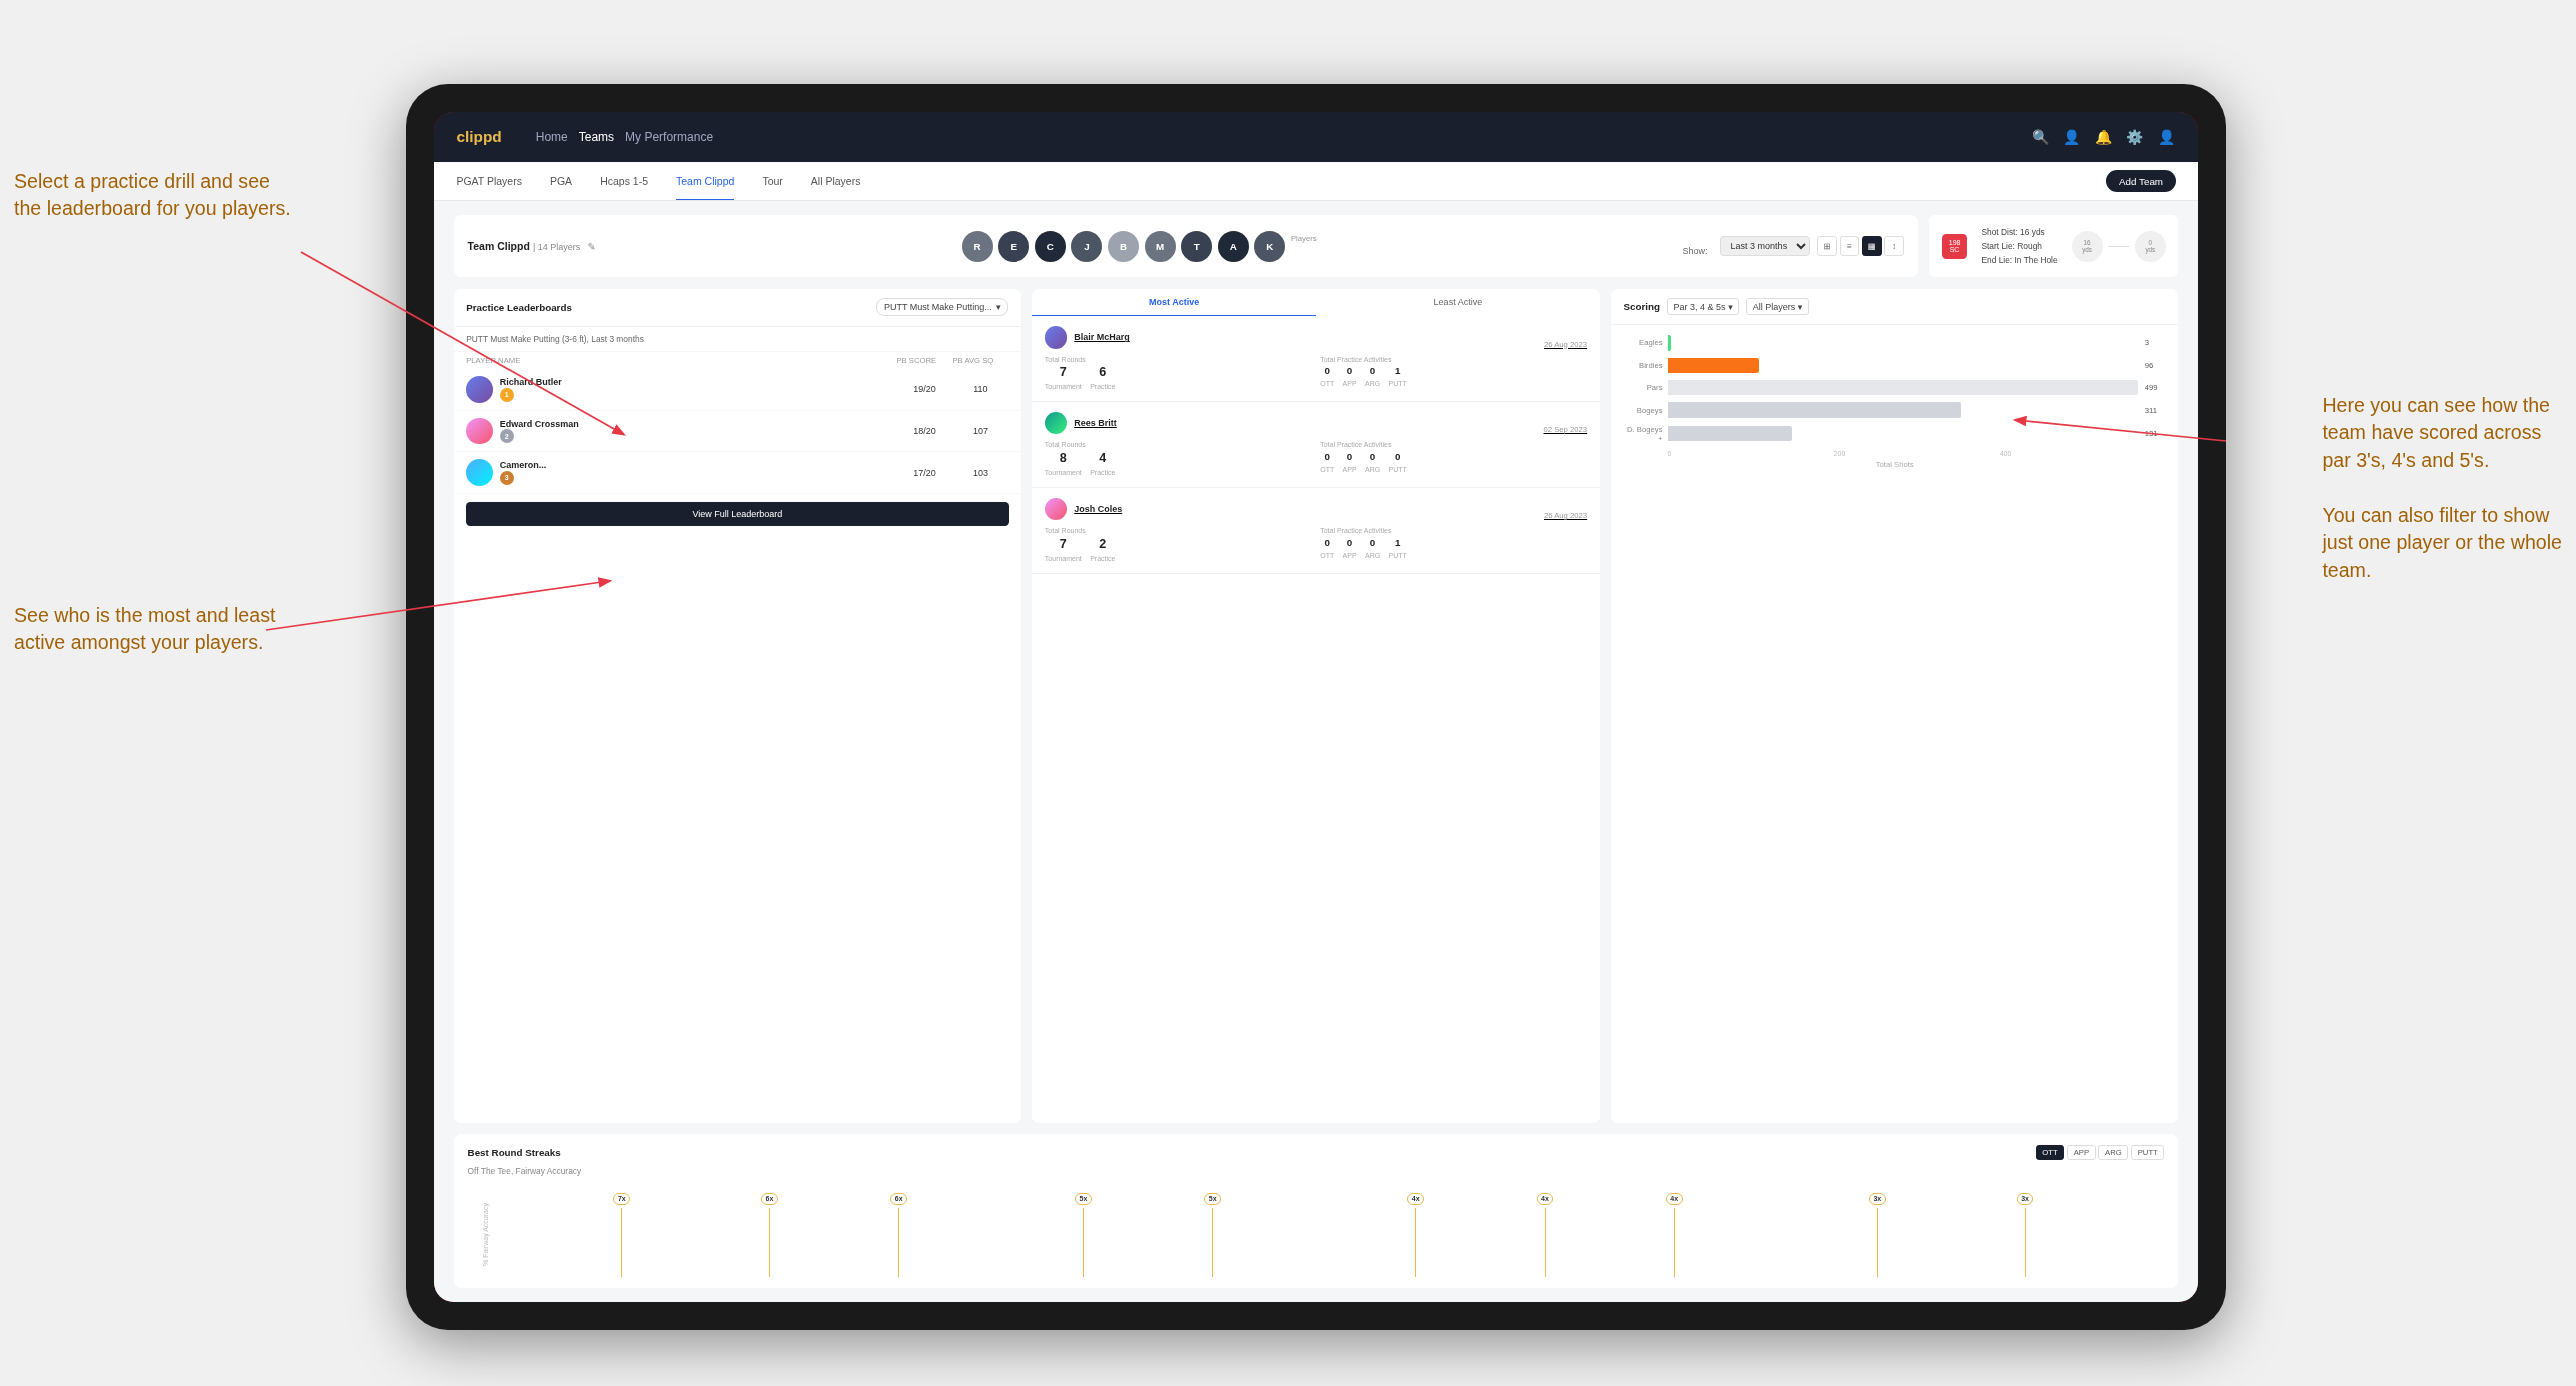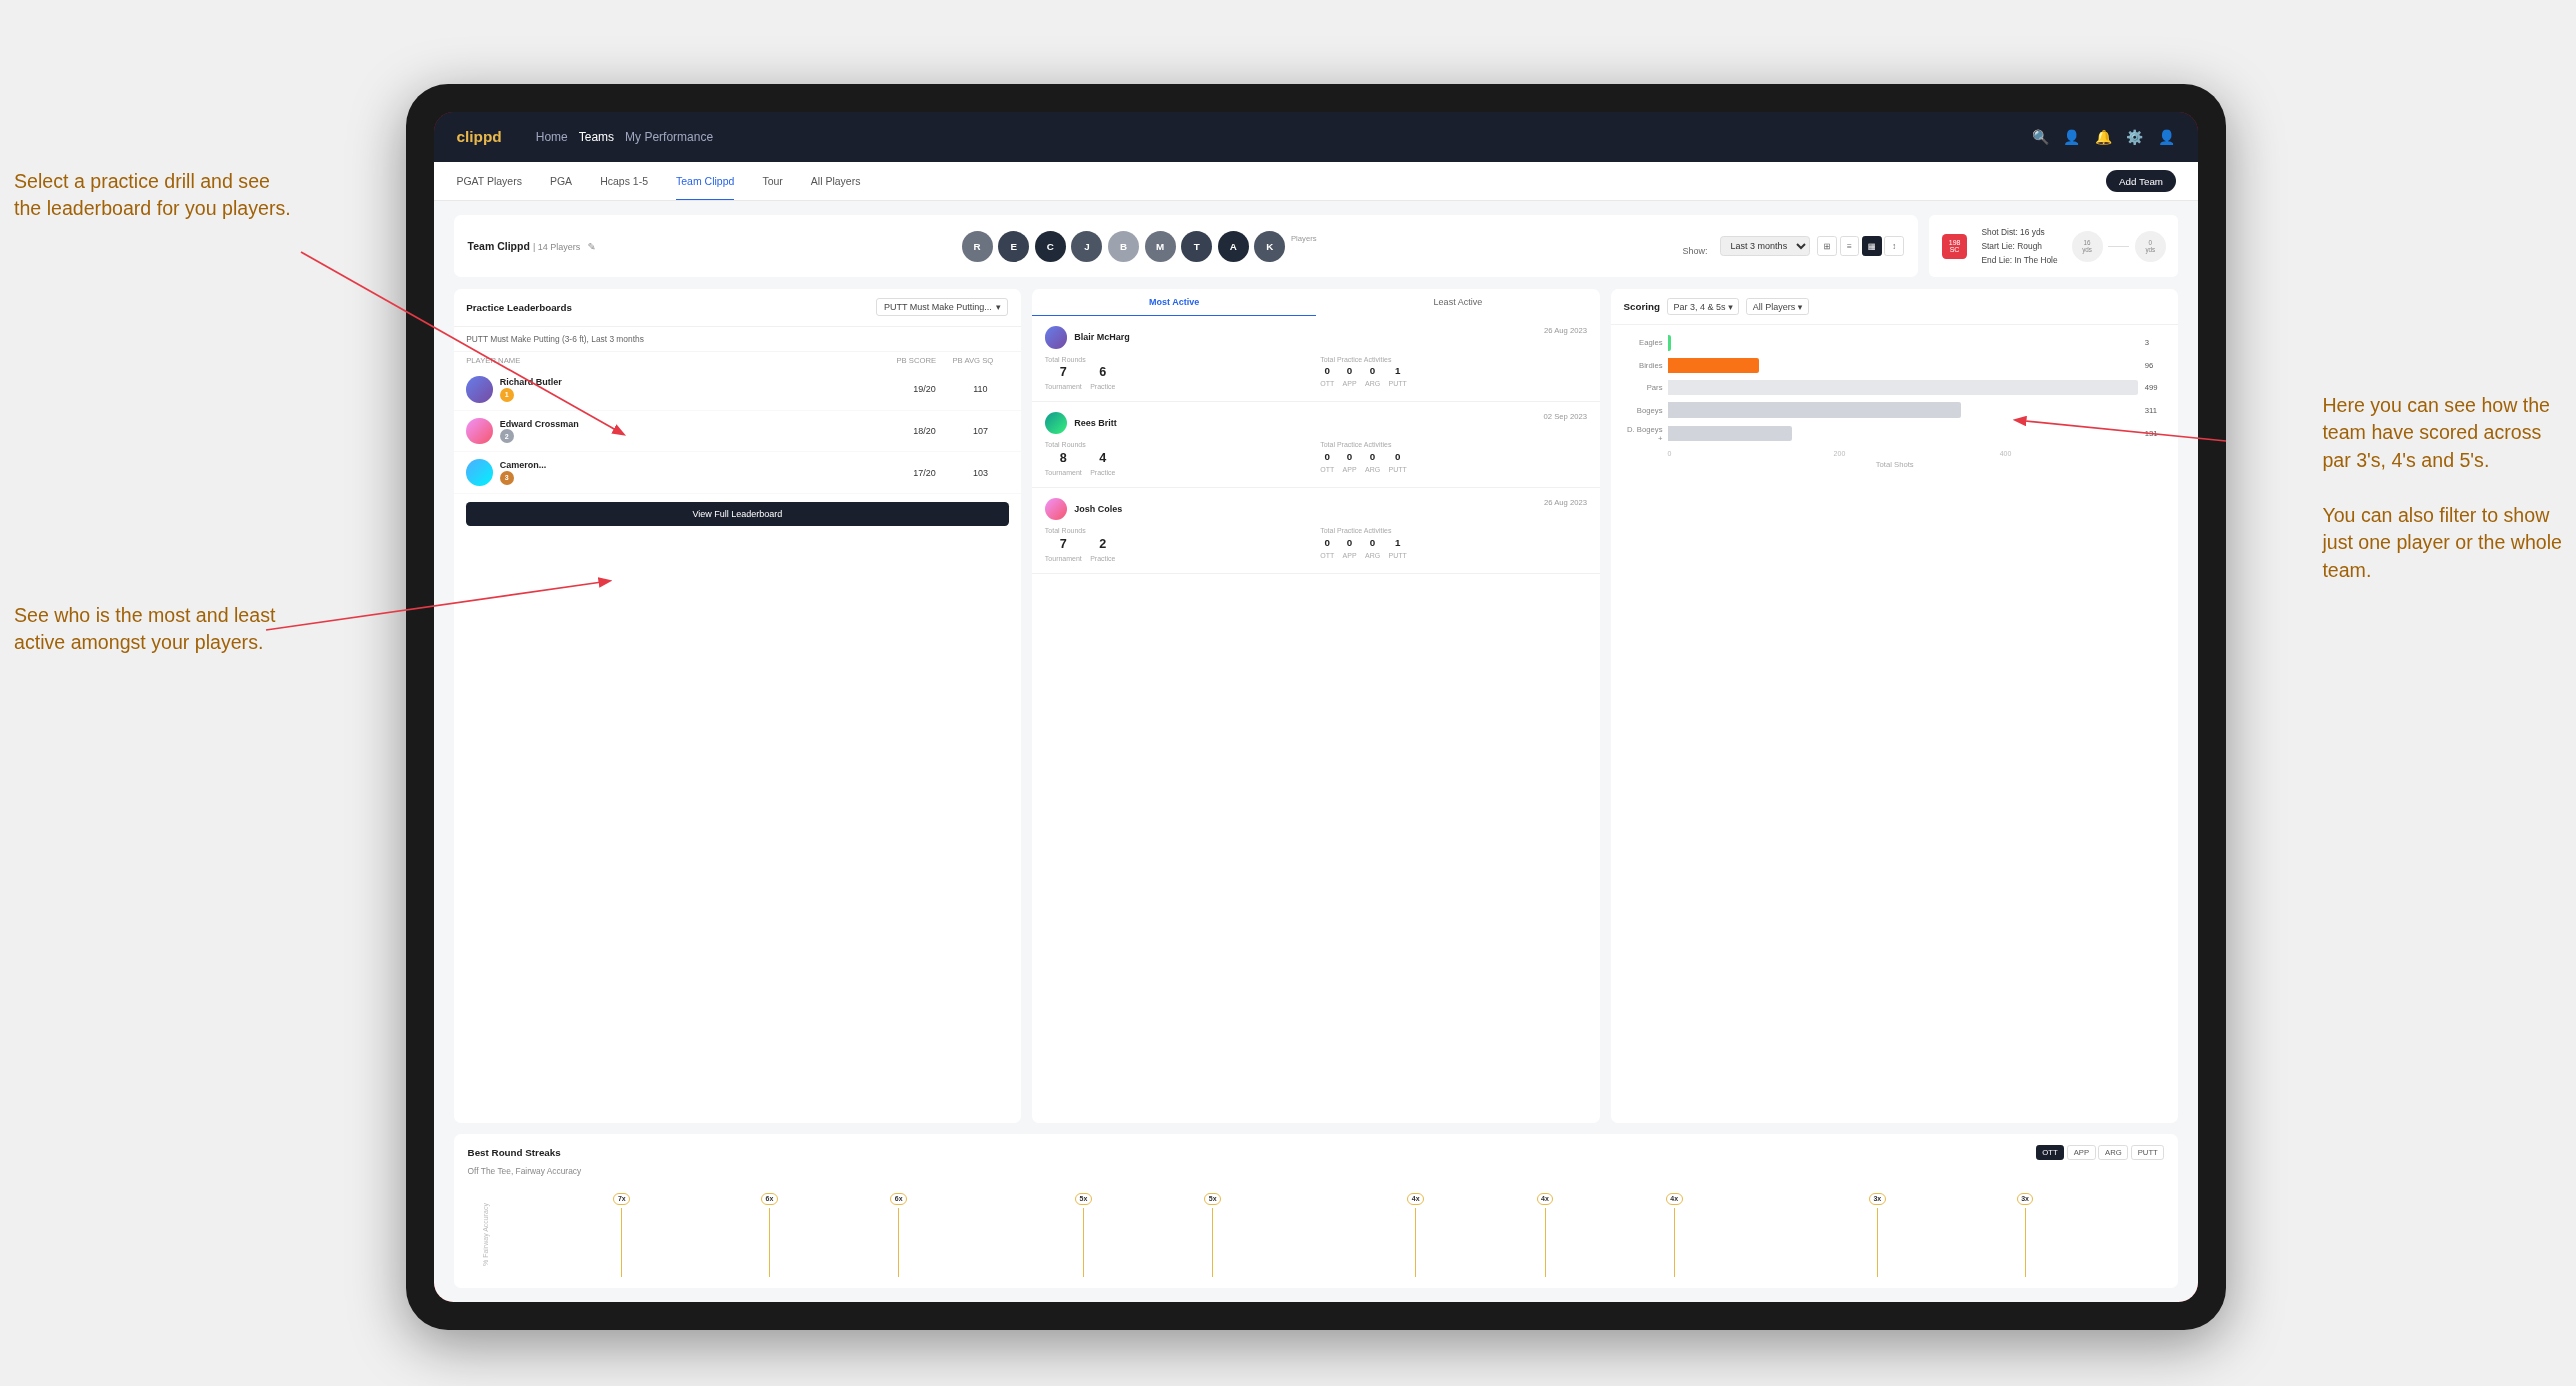--- a/index.html
+++ b/index.html
@@ -328,21 +328,21 @@
 
     .drill-selector {
       display: flex;
       align-items: center;
       gap: 4.2px;
       font-size: 9px;
       color: #444;
       cursor: pointer;
       border: 0.7px solid #ddd;
       padding: 2.8px 7px;
-      border-radius: 3px;
+      border-radius: 8px;
     }
 
     .subtitle-row {
       padding: 7px 12.6px;
       font-size: 8.4px;
       color: #666;
       border-bottom: 0.7px solid #f5f5f5;
     }
 
     .lb-table-header {
@@ -449,23 +449,24 @@
       font-weight: 600;
     }
 
     .player-activity-card {
       border-bottom: 0.7px solid #f0f0f0;
       padding: 9.8px 12.6px;
     }
 
     .pac-header {
       display: flex;
-      align-items: flex-start;
+      align-items: flex-end;
       justify-content: space-between;
       margin-bottom: 7px;
+      text-decoration: underline;
     }
 
     .pac-player {
       display: flex;
       align-items: center;
       gap: 7px;
     }
 
     .pac-avatar {
       width: 22.4px;

